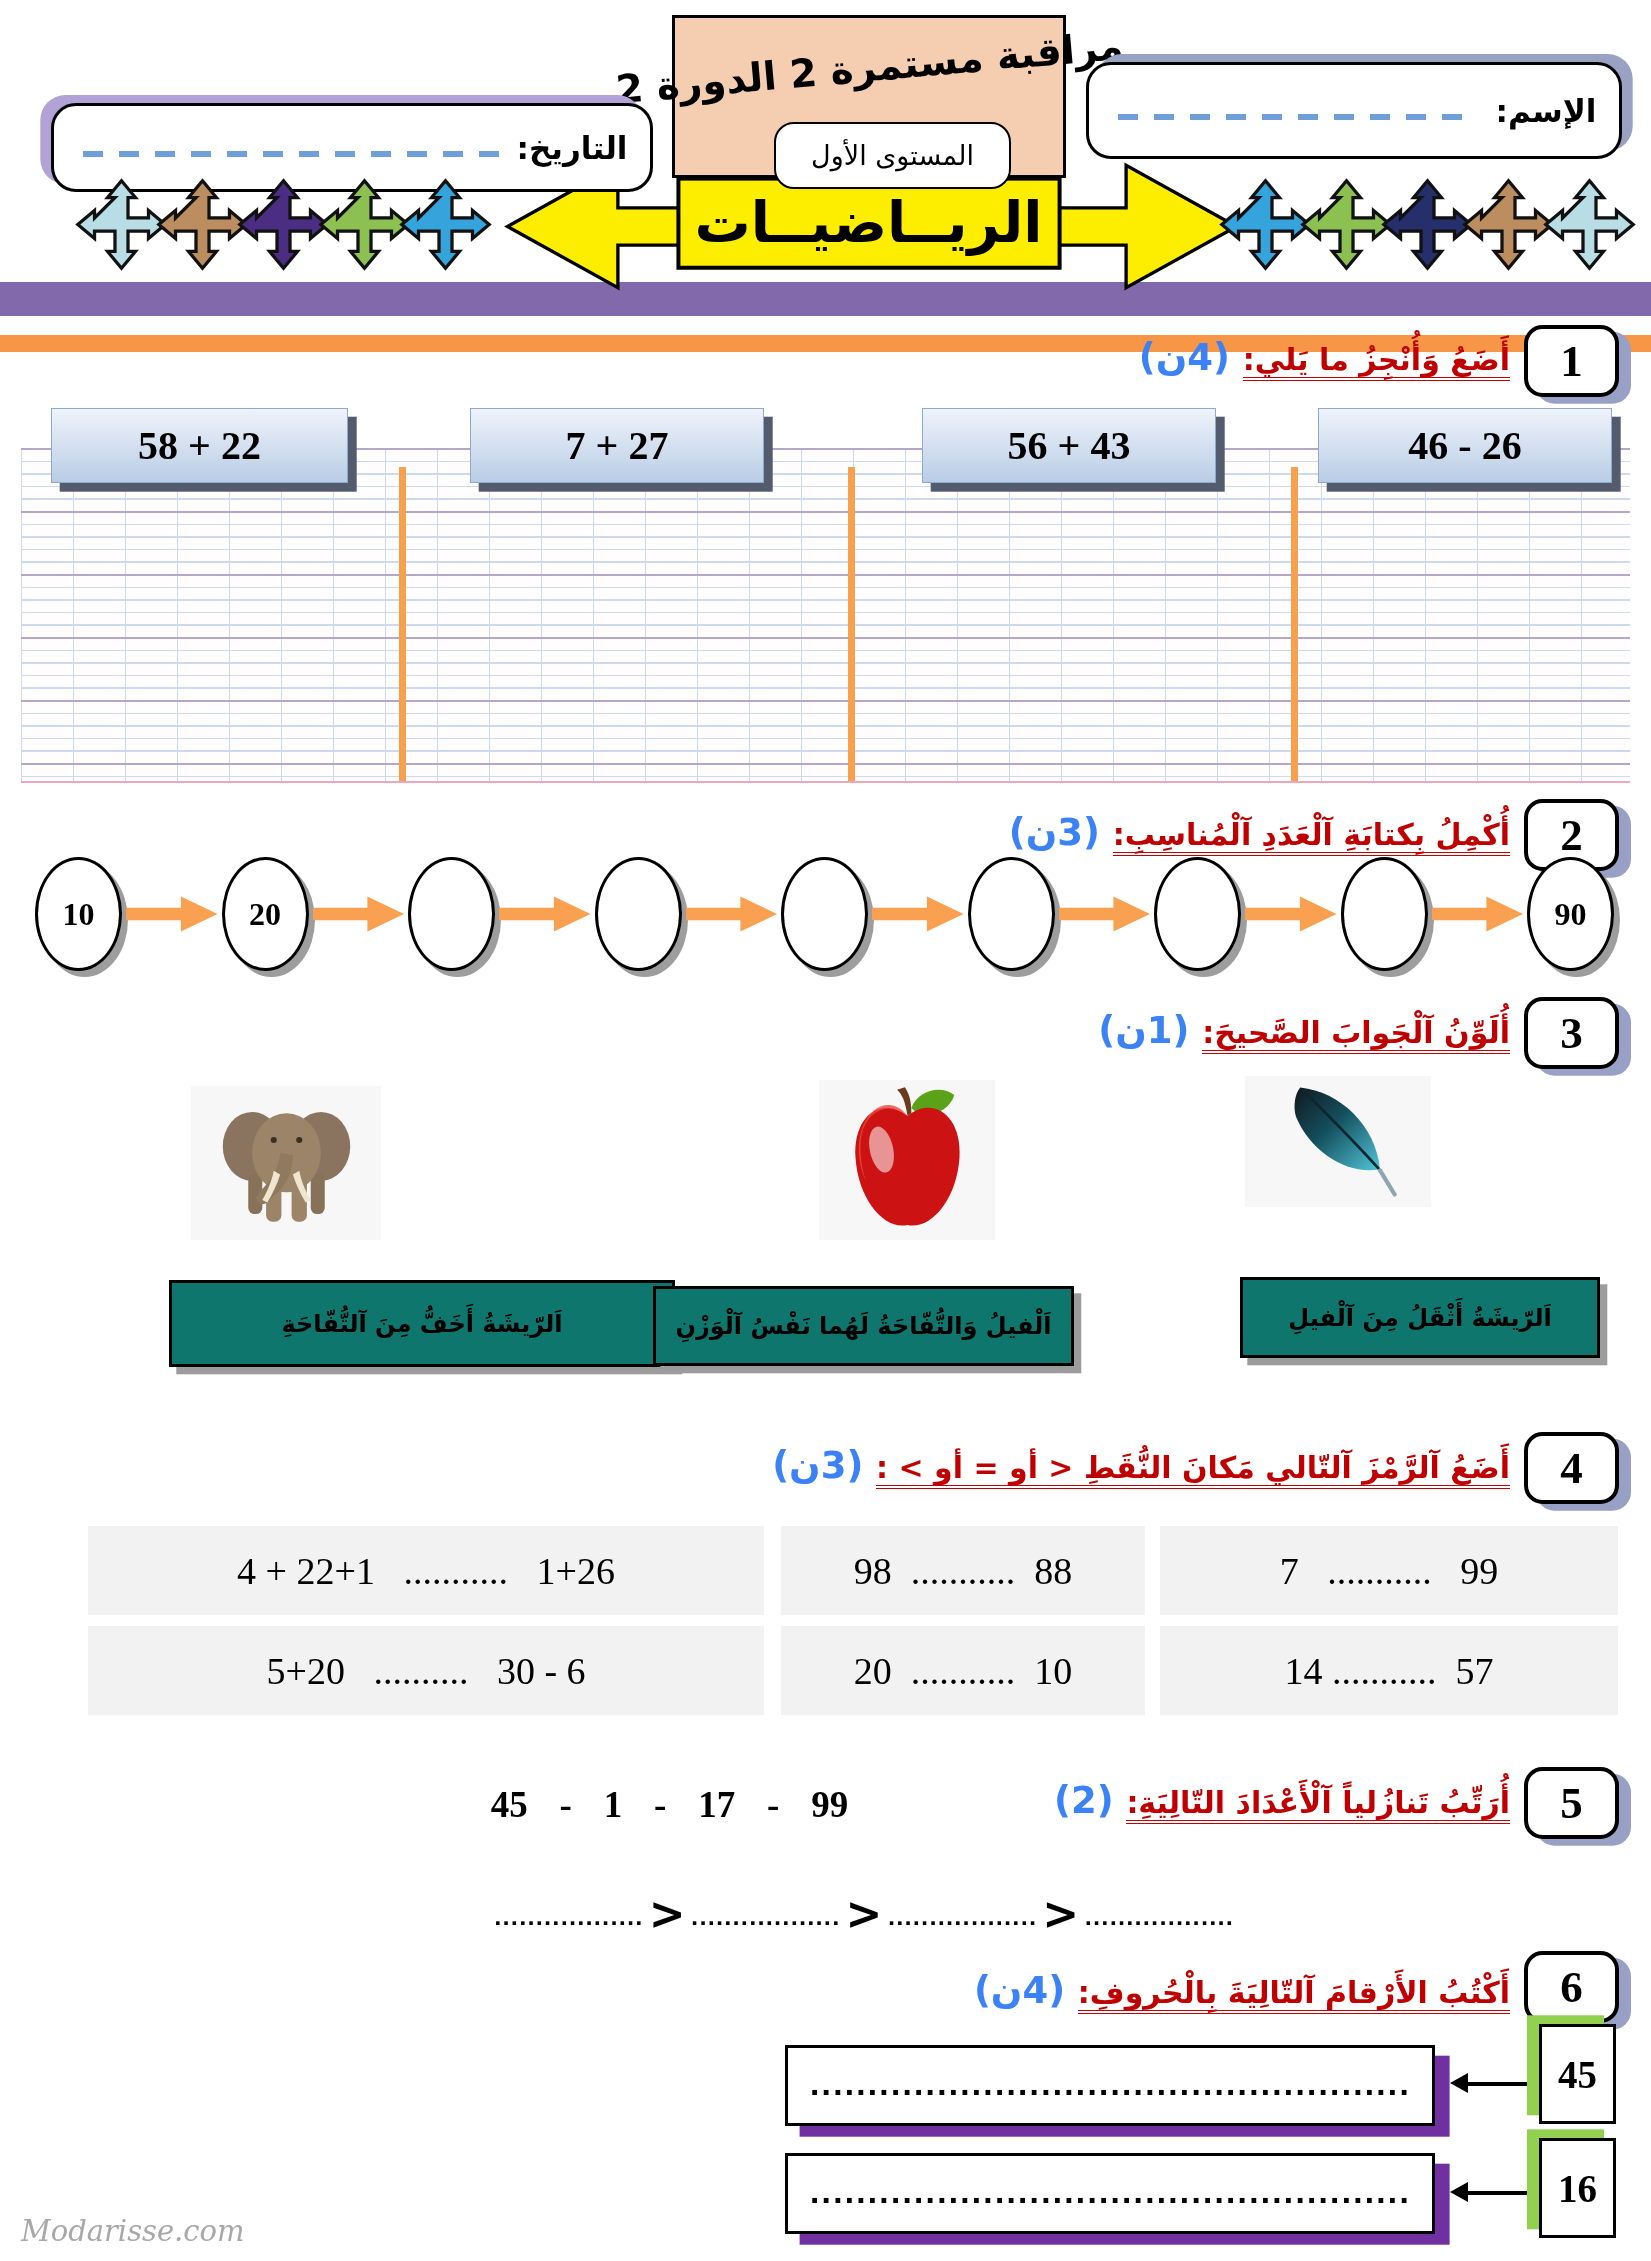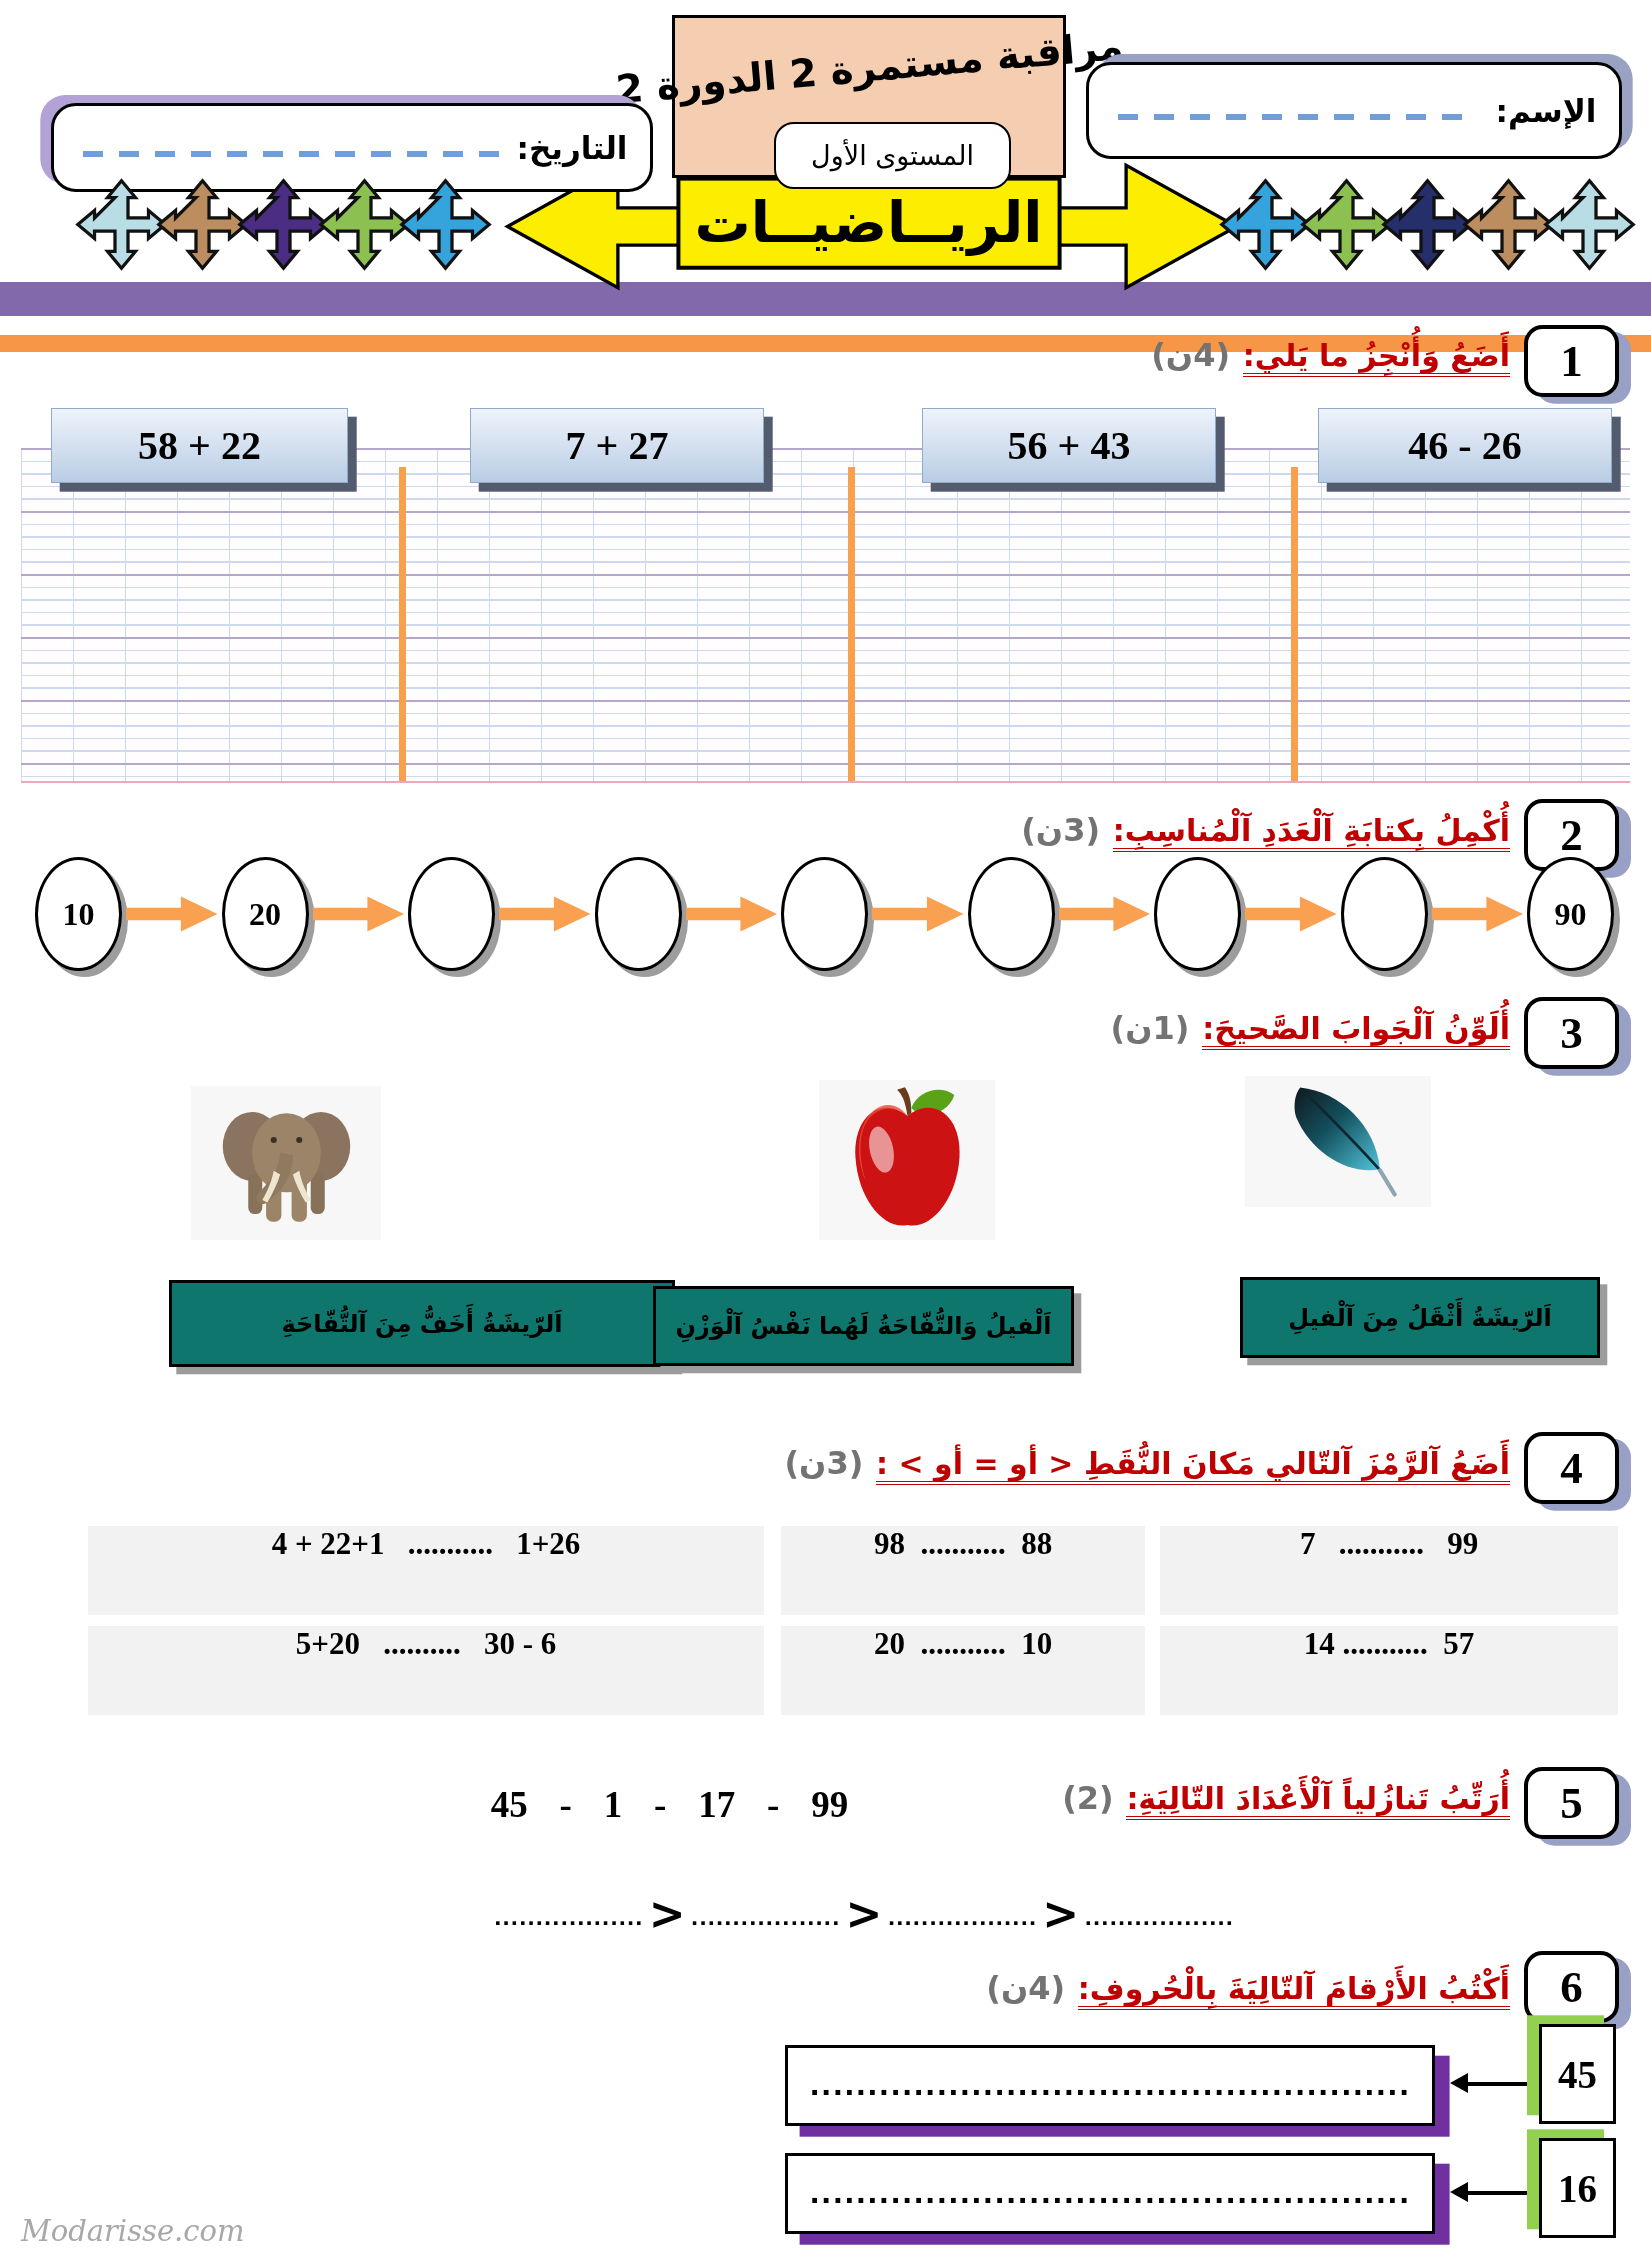--- a/index.html
+++ b/index.html
@@ -51,21 +51,21 @@
     position:absolute; width:95px; height:72px; background:#fff; border:4px solid #000;
     border-radius:18.6px; box-shadow:12px 6.7px 0 #98a0c6;
     display:flex; align-items:center; justify-content:center;
     font-family:"Liberation Serif", serif; font-size:45px; font-weight:bold;
   }
   .q-title-row { position:absolute; right:141px; direction:rtl; white-space:nowrap; }
   .q-title {
     color:#c00000; font-size:30px; font-weight:bold;
     border-bottom:4.7px double #c00000; 
   }
-  .q-points { color:#737373; font-size:32px; font-weight:bold; margin-right:9.3px; }
+  .q-points { color:#3b82f6; font-size:37px; font-weight:bold; margin-right:9.3px; }
 
   
   .grid-paper {
     left:20.6px; top:448px; width:1609px; height:335px; background-color:#fffdfe;
     background-image:
       repeating-linear-gradient(to bottom,#b5a6cb 0 2px,transparent 2px 63px),
       repeating-linear-gradient(to bottom,#ccd9ef 0 1.3px,transparent 1.3px 12.6px),
       repeating-linear-gradient(to right,#ccd9ef 0 1.3px,transparent 1.3px 52px);
     border-bottom:2.7px solid #eba7bc;
   }
@@ -93,22 +93,22 @@
   .pic-box { position:absolute; background:#f7f7f7; display:flex; align-items:center; justify-content:center; }
   .stmt-box {
     position:absolute; background:#0f766e; border:3.3px solid #000; box-shadow:7.3px 7.3px 0 #9c9c9c;
     display:flex; align-items:center; justify-content:center;
     font-size:24px; font-weight:bold; text-align:center; padding:0 8px;
   }
 
   
   .cmp-cell {
     position:absolute; height:89px; background:#f2f2f2;
-    display:flex; justify-content:center;
-    font-family:"Liberation Serif", serif; font-size:31px; font-weight:bold; white-space:pre;
+    display:flex; align-items:center; justify-content:center;
+    font-family:"Liberation Serif", serif; font-size:38px; font-weight:normal; white-space:pre;
   }
 
   
   .q5-numbers {
     position:absolute; left:413px; top:1783px; width:513px; direction:ltr;
     font-family:"Liberation Serif", serif; font-size:37px; font-weight:bold;
     word-spacing:22.6px; text-align:center; white-space:nowrap;
   }
   .q5-blanks {
     position:absolute; left:494px; top:1884px; width:606px; direction:ltr;

